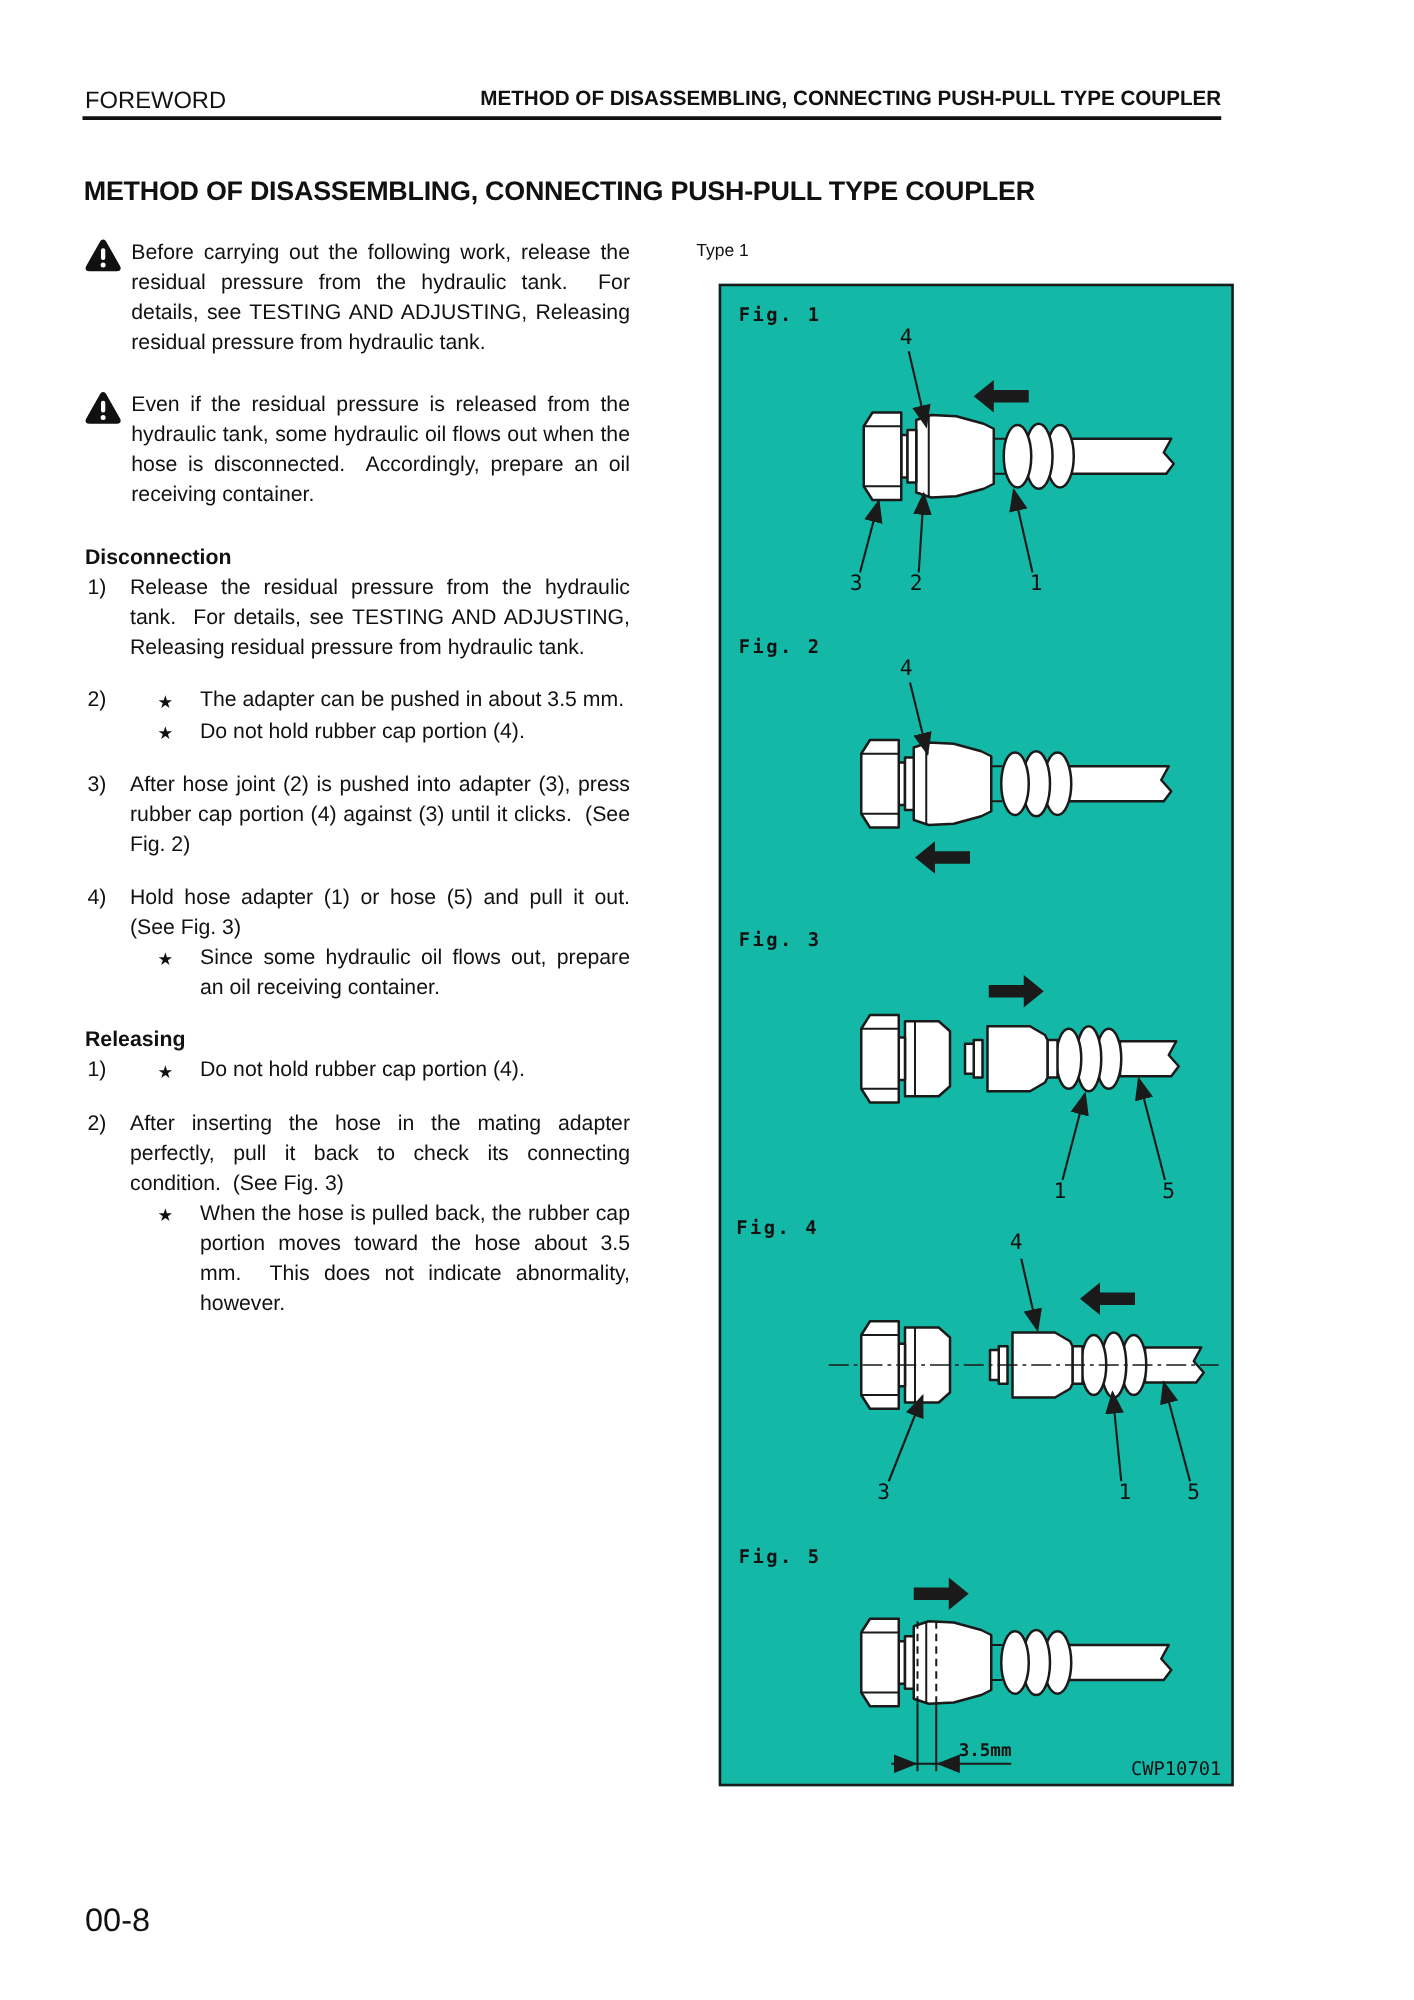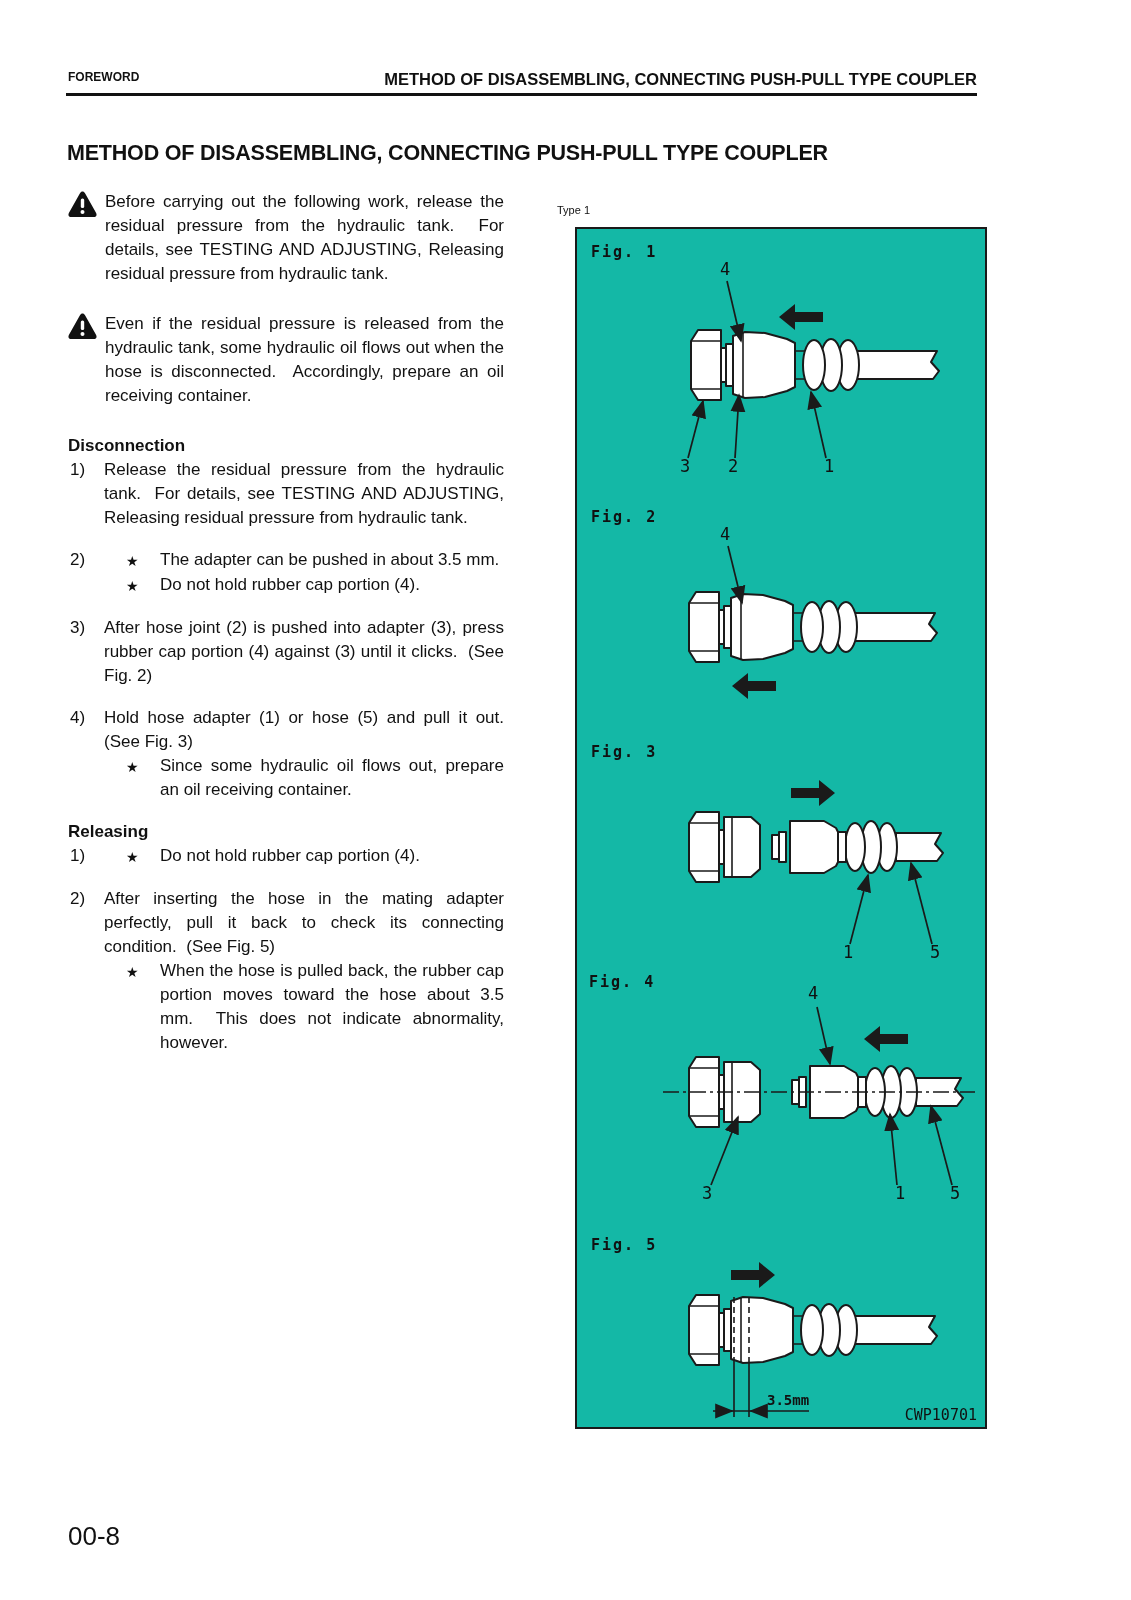--- a/index.html
+++ b/index.html
@@ -2,39 +2,39 @@
 <html><head>
 <meta charset="utf-8">
 <style>
   html,body { margin:0; padding:0; background:#e8e8e8; }
   .page {
     position:relative; width:1131px; height:1600px; margin:0 auto;
     background:#ffffff; color:#111;
     font-family:"Liberation Sans", sans-serif; overflow:hidden;
   }
   
-  .hdr-left  { position:absolute; left:68px;  top:70px; font-size:12px; font-weight:bold; }
+  .hdr-left  { position:absolute; left:68px;  top:70px; font-size:19px; font-weight:normal; }
   .hdr-right { position:absolute; right:154px; top:70px; font-size:16.5px; font-weight:bold; }
   .hdr-rule  { position:absolute; left:66px; top:93px; width:911px; height:3px; background:#111; }
   
   .title { position:absolute; left:67px; top:141px; font-size:21.5px; font-weight:bold; letter-spacing:-0.2px; }
   
   .leftcol { position:absolute; left:68px; top:190px; width:436px;
              font-size:17px; line-height:24px; text-align:justify; }
   .leftcol p { margin:0; white-space:pre-wrap; }
   .warning { position:relative; padding-left:37px; margin:0 0 26px 0; }
   .warning .wicon { position:absolute; left:0; top:1px; }
   h2.sect { font-size:17px; line-height:24px; font-weight:bold; margin:18px 0 0 0; text-align:left; }
   .item { position:relative; padding-left:36px; margin:0 0 18px 0; }
   .item .num { position:absolute; left:2px; top:0; }
   .note { display:flex; margin-left:22px; }
   .note .star { flex:0 0 34px; font-size:14px; padding-top:1px; }
   .note p { flex:1; }
   
-  .type-label { position:absolute; left:557px; top:204px; font-size:11px; }
+  .type-label { position:absolute; left:557px; top:192px; font-size:14px; }
   .figbox { position:absolute; left:575px; top:227px; width:408px; height:1198px;
             border:2px solid #1a1a1a; background:#14b8a6; }
   .figbox svg { display:block; }
   .w  { fill:#ffffff; stroke:#1a1a1a; stroke-width:2; stroke-linejoin:round; }
   .l  { fill:none; stroke:#1a1a1a; stroke-width:1.6; }
   .ld { fill:none; stroke:#1a1a1a; stroke-width:1.7; }
   .cl { fill:none; stroke:#1a1a1a; stroke-width:1.3; stroke-dasharray:16 4 3 4; }
   .dash { fill:none; stroke:#1a1a1a; stroke-width:1.6; stroke-dasharray:6 4; }
   .blk { fill:#1a1a1a; stroke:none; }
   text.fl  { font-family:"DejaVu Sans Mono", monospace; font-size:15px; font-weight:bold; letter-spacing:2px; fill:#111; }
@@ -117,21 +117,21 @@
     <div class="item">
       <span class="num">1)</span>
       <div class="note">
         <span class="star">★</span>
         <p>Do not hold rubber cap portion (4).</p>
       </div>
     </div>
 
     <div class="item">
       <span class="num">2)</span>
-      <p>After inserting the hose in the mating adapter perfectly, pull it back to check its connecting condition.  (See Fig. 5)</p>
+      <p>After inserting the hose in the mating adapter perfectly, pull it back to check its connecting condition.  (See Fig. 3)</p>
       <div class="note">
         <span class="star">★</span>
         <p>When the hose is pulled back, the rubber cap portion moves toward the hose about 3.5 mm.  This does not indicate abnormality, however.</p>
       </div>
     </div>
 
   </div>
 
   <div class="type-label">Type 1</div>
 

